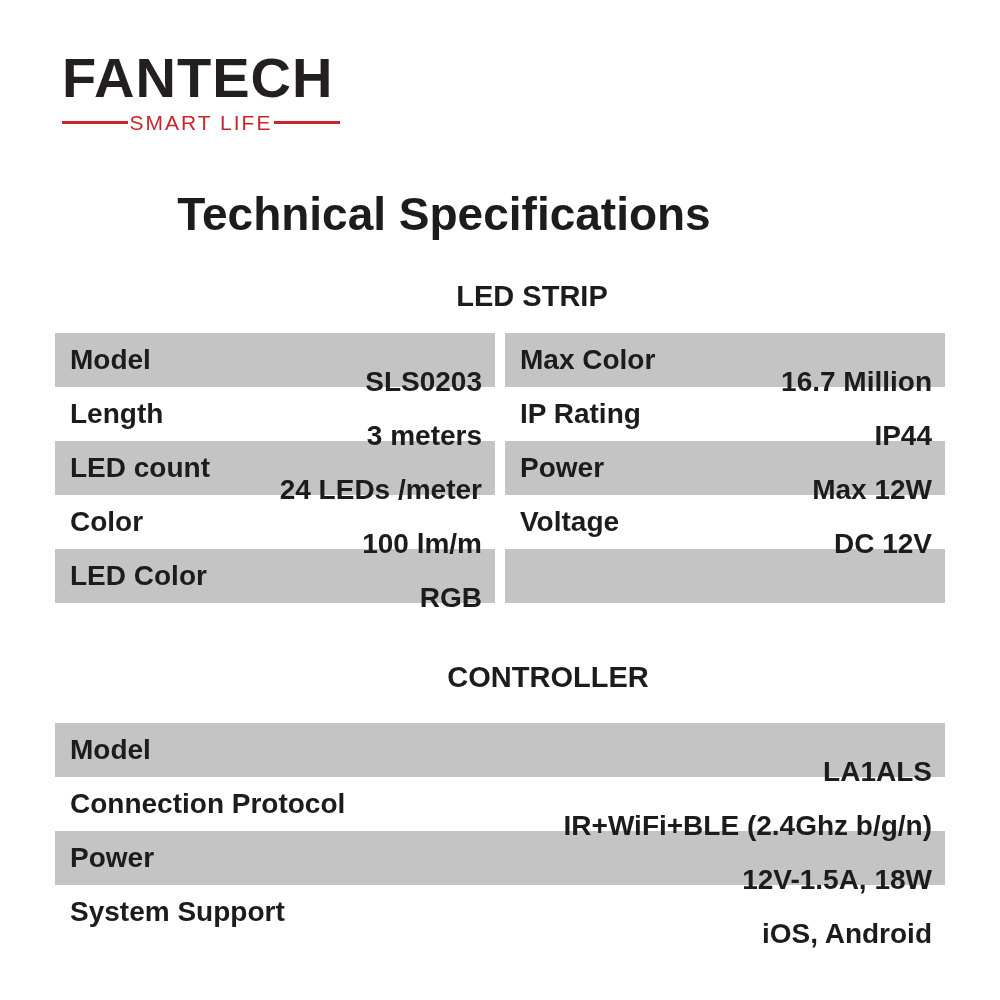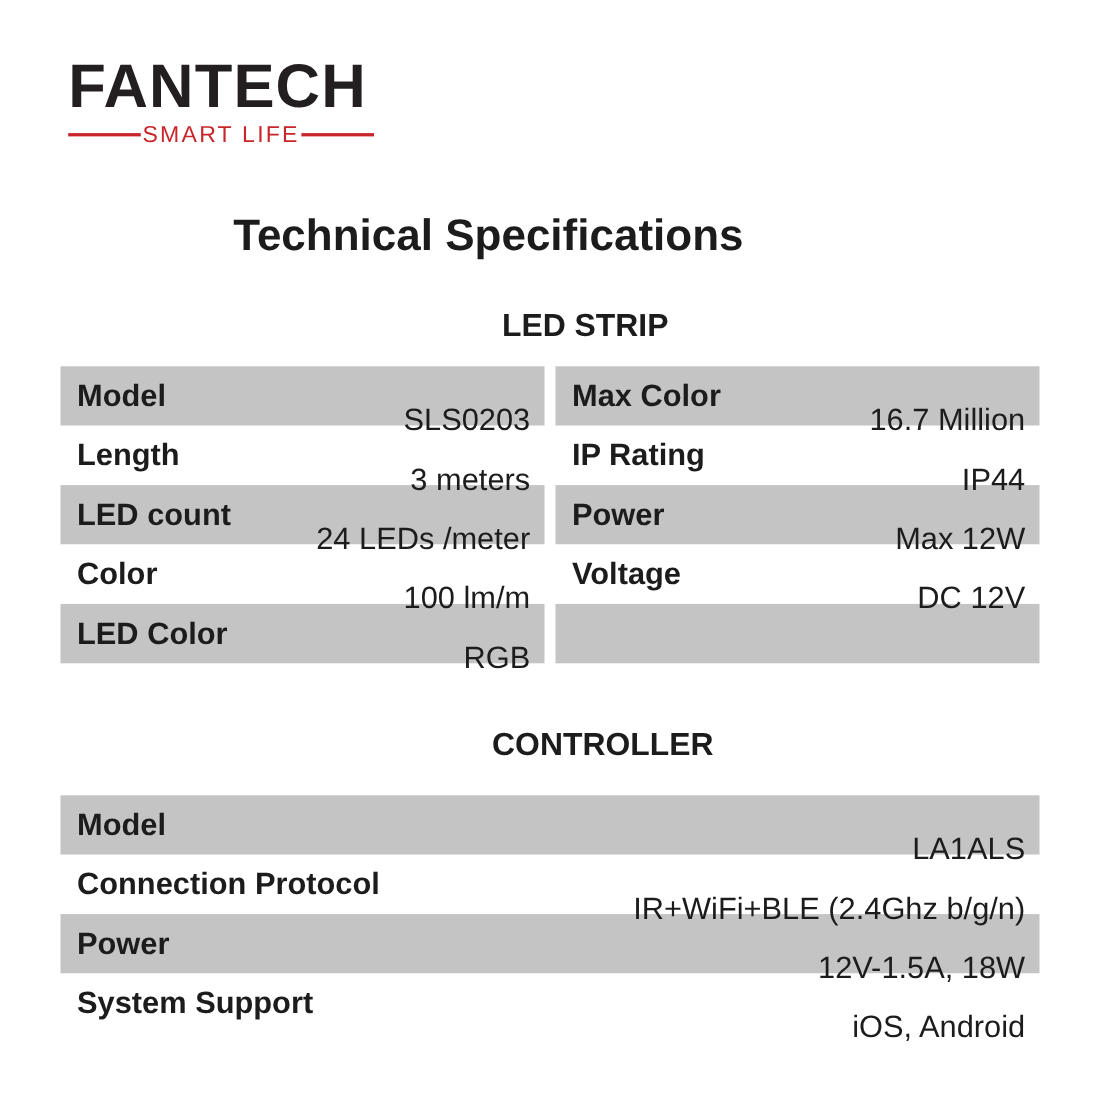--- a/index.html
+++ b/index.html
@@ -22,42 +22,42 @@
     display:flex;align-items:center;gap:2px;margin-top:8px;width:278px;
   }
   .tagline-line{flex:1;height:3px;background:var(--accent-red);}
   .tagline{
     color:var(--accent-red);font-size:21px;letter-spacing:2px;
     white-space:nowrap;line-height:21px;
   }
   
   .title{
     position:absolute;top:189px;left:0;width:888px;text-align:center;
-    font-size:40px;font-weight:bold;line-height:50px;
+    font-size:46px;font-weight:bold;line-height:50px;
   }
   .section-heading{
     position:absolute;left:0;width:1000px;text-align:center;
     font-size:29px;font-weight:bold;line-height:30px;
   }
   .heading-led{top:281px;padding-left:32px;}
   .heading-ctrl{top:662px;padding-left:48px;}
   
   .led-table{
     position:absolute;top:333px;left:55px;width:890px;
     display:flex;gap:10px;
   }
   .led-col{flex:1;}
   .ctrl-table{position:absolute;top:723px;left:55px;width:890px;}
   .spec-row{
     height:54px;display:flex;justify-content:space-between;align-items:center;
     padding:0 13px 0 15px;box-sizing:border-box;font-size:28px;background:#ffffff;
   }
   .spec-row.gray{background:var(--row-gray);gap:44px;}
   .spec-label{font-weight:bold;white-space:nowrap;}
-  .spec-value{font-weight:normal;white-space:nowrap;margin-top:43px;}
+  .spec-value{font-weight:bold;white-space:nowrap;margin-top:43px;}
 </style>
 </head>
 <body>
 
 <div class="page">
 
   <div class="logo">
     <div class="brand">FANTECH</div>
     <div class="tagline-row">
       <div class="tagline-line"></div>

